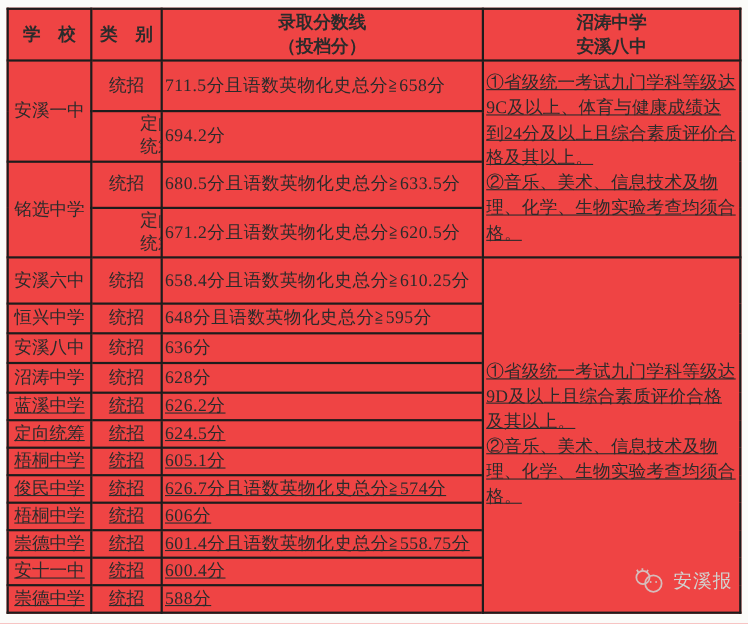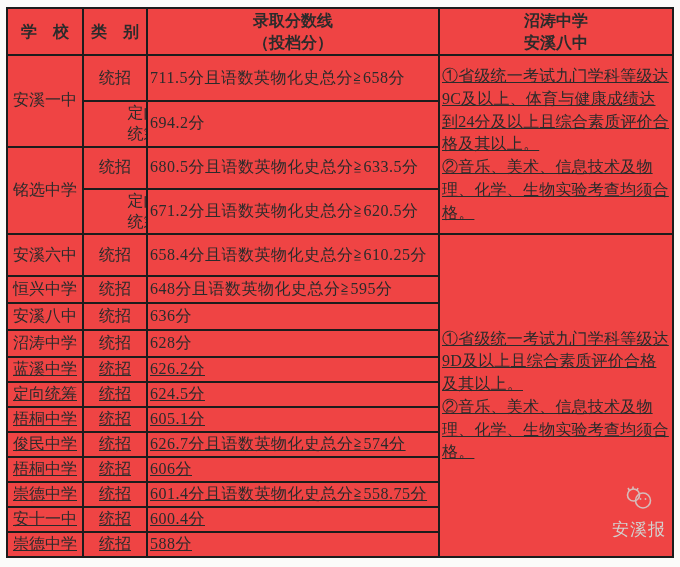--- a/index.html
+++ b/index.html
@@ -33,21 +33,20 @@
   .rh-a{height:46px;}
   .rh-b{height:40px;}
   .rh-c{height:42px;}
   .rh-d{height:27px;}
   .rh-e{height:25px;text-decoration:underline;}
   .watermark{
     position:absolute;right:14px;bottom:26px;
     display:flex;align-items:center;gap:7px;
     color:#d2d2d0;font-size:17px;letter-spacing:1px;
     user-select:none;
-    flex-direction:column;
   }
   .wm-icon{width:30px;height:26px;opacity:0.85;}
 </style>
 </head>
 <body>
 
 <table class="score-table">
   <colgroup>
     <col style="width:76px">
       <col style="width:64px">

